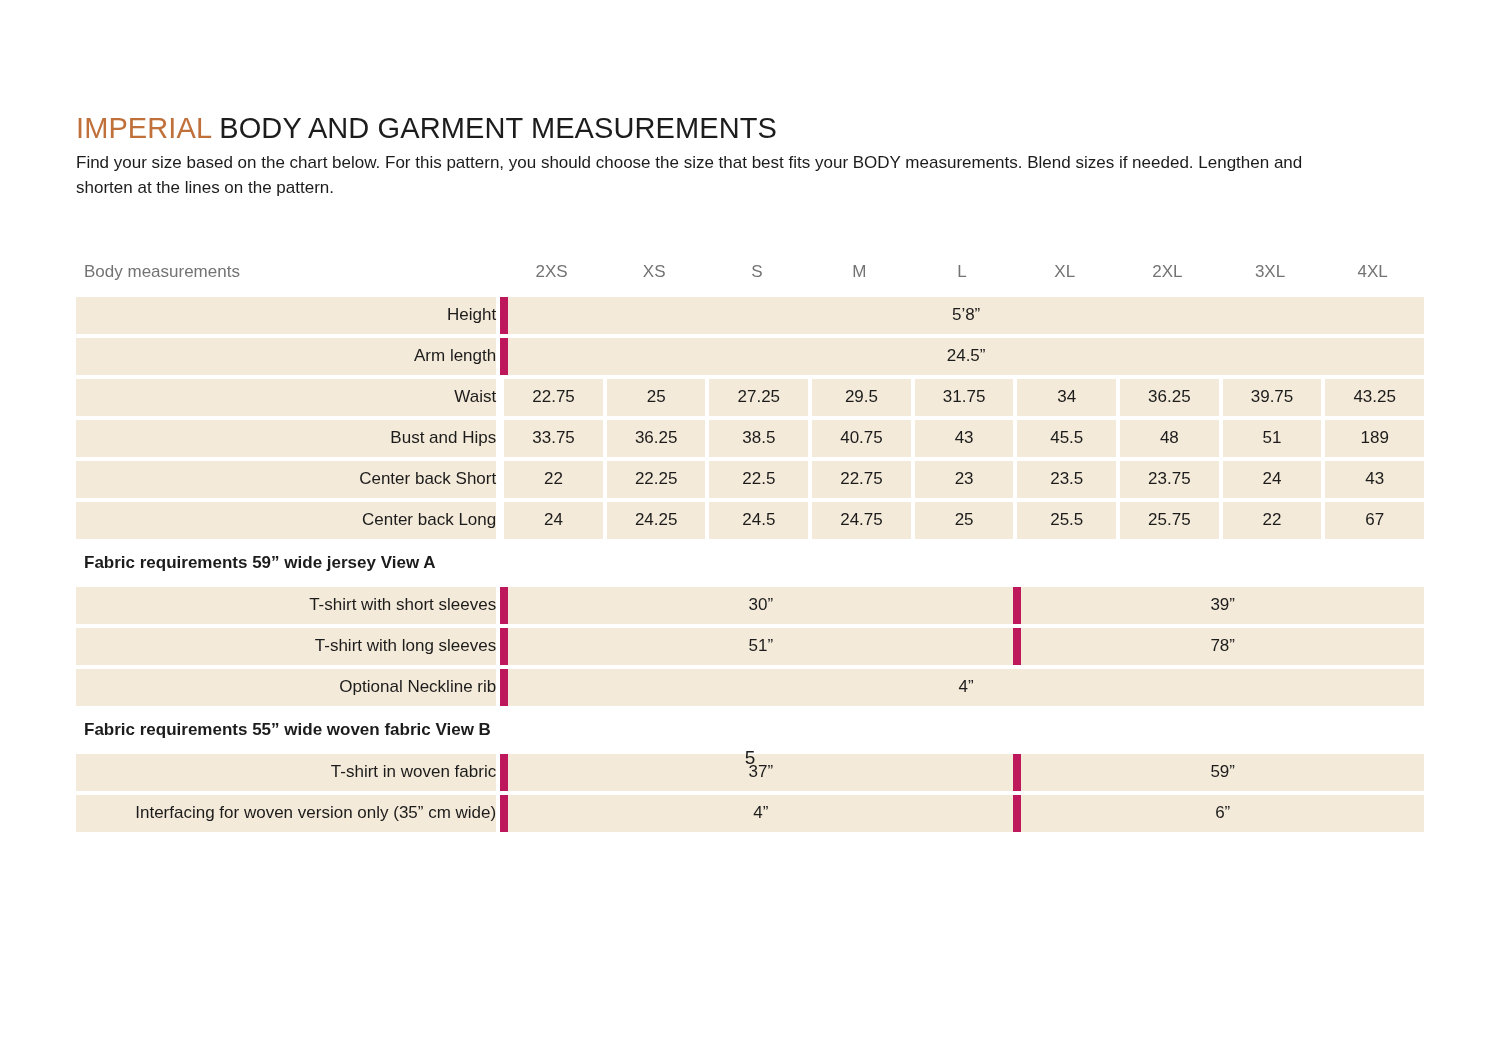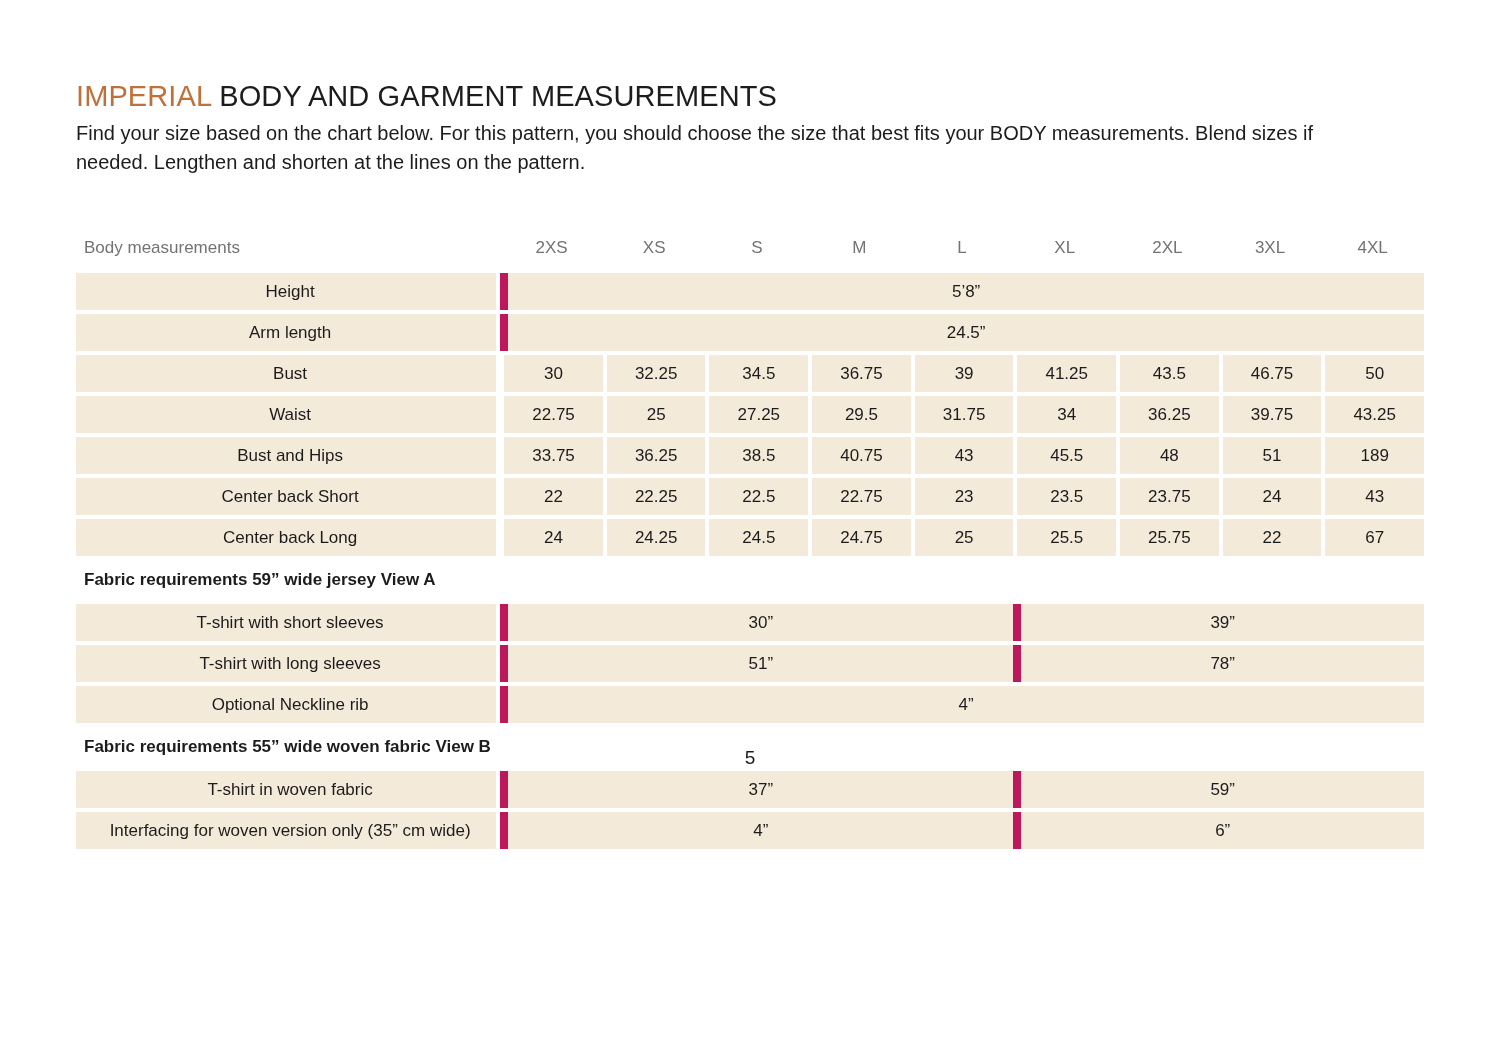--- a/index.html
+++ b/index.html
@@ -12,35 +12,35 @@
     background: #ffffff;
     font-family: "Liberation Sans", sans-serif;
     color: #1c1c1c;
     -webkit-font-smoothing: antialiased;
   }
   .page {
     position: relative;
     width: 1500px;
     height: 787px;
     box-sizing: border-box;
-    padding: 80px 76px 0 76px;
+    padding: 112px 76px 0 76px;
   }
   
   .title {
     font-size: 29px;
     font-weight: 400;
     letter-spacing: 0.1px;
     margin: 0 0 6px 0;
     line-height: 1.15;
   }
   .title .accent {
     color: #c0703a;
   }
   .intro {
-    font-size: 20px;
+    font-size: 17px;
     line-height: 1.45;
     max-width: 1250px;
     margin: 0;
     color: #1c1c1c;
     font-weight: 400;
   }
   
   .chart {
     margin-top: 46px;
     width: 1348px;
@@ -78,21 +78,21 @@
     font-size: 17px;
     color: #1c1c1c;
   }
   tr.data-row td {
     height: 37px;
     background: #f4ead9;
     text-align: center;
     color: #1c1c1c;
   }
   tr.data-row td.row-title {
-    text-align: center;
+    text-align: right;
     padding-left: 8px;
     background: #f4ead9;
   }
   
   tr.data-row td.cell {
     border-left: 4px solid #ffffff;
   }
   tr.data-row td.row-title {
     border-right: 4px solid #ffffff;
   }
@@ -145,32 +145,20 @@
         </tr>
         <tr class="data-row">
           <td class="row-title">Height</td>
           <td class="span-cell" colspan="9">5’8”</td>
         </tr>
         <tr class="data-row">
           <td class="row-title">Arm length</td>
           <td class="span-cell" colspan="9">24.5”</td>
         </tr>
         <tr class="data-row">
-          <td class="row-title">Bust</td>
-          <td class="cell">30</td>
-          <td class="cell">32.25</td>
-          <td class="cell">34.5</td>
-          <td class="cell">36.75</td>
-          <td class="cell">39</td>
-          <td class="cell">41.25</td>
-          <td class="cell">43.5</td>
-          <td class="cell">46.75</td>
-          <td class="cell">50</td>
-        </tr>
-        <tr class="data-row">
           <td class="row-title">Waist</td>
           <td class="cell">22.75</td>
           <td class="cell">25</td>
           <td class="cell">27.25</td>
           <td class="cell">29.5</td>
           <td class="cell">31.75</td>
           <td class="cell">34</td>
           <td class="cell">36.25</td>
           <td class="cell">39.75</td>
           <td class="cell">43.25</td>

